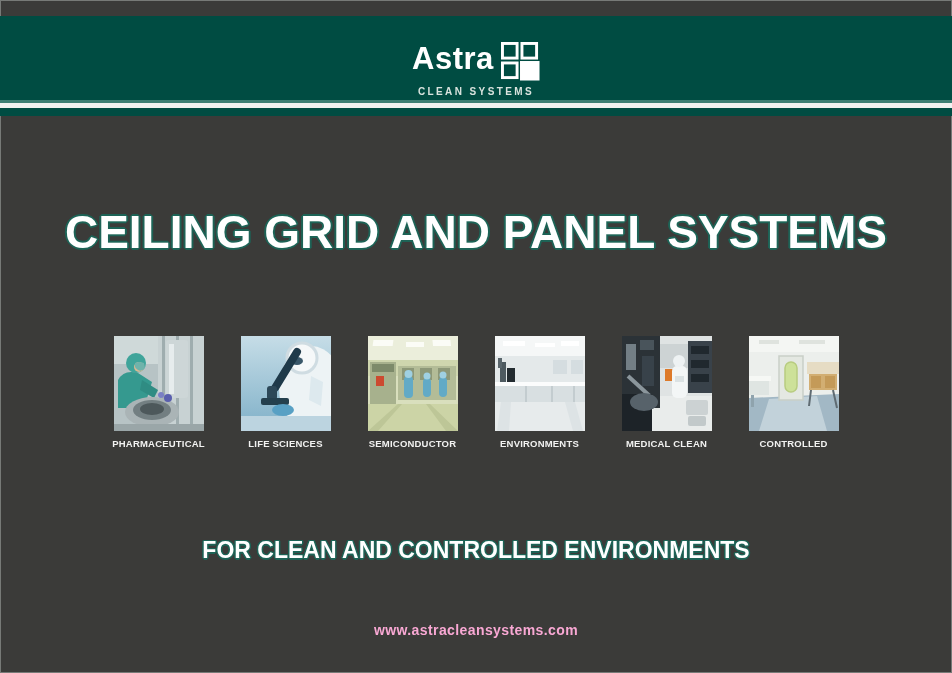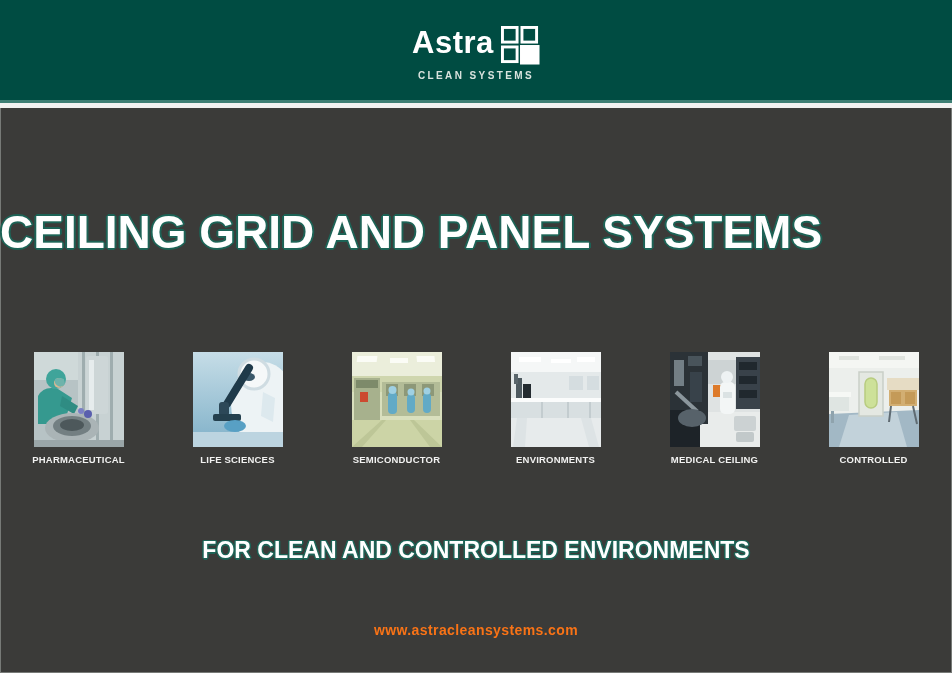--- a/index.html
+++ b/index.html
@@ -4,61 +4,61 @@
 <style>
   html,body{margin:0;padding:0;background:#222;}
   .page{
     position:relative;width:952px;height:673px;overflow:hidden;
     background:#3b3b39;
     font-family:"Liberation Sans","DejaVu Sans",sans-serif;
     box-shadow:inset 0 0 0 1px rgba(170,175,172,.55);
   }
   
   .header{
-    position:absolute;top:0;left:0;width:100%;height:100px;
+    position:absolute;top:16px;left:0;width:100%;height:100px;
     background:#004c42;
     display:flex;align-items:center;justify-content:center;
   }
   .sep-teal{position:absolute;top:100px;left:0;width:100%;height:3px;background:#3e7f74;}
   .sep-white{position:absolute;top:103px;left:0;width:100%;height:5px;background:#f2f2f1;}
   .logo{display:flex;flex-direction:column;align-items:center;margin-top:6px;}
   .logo-row{display:flex;align-items:flex-start;}
   .logo-name{
     color:#ffffff;font-size:31px;font-weight:bold;letter-spacing:.5px;line-height:36px;
   }
   .logo-mark{width:39px;height:39px;margin-left:7px;margin-top:1px;}
   .logo-tagline{
     color:#d9e3de;font-size:10px;font-weight:bold;letter-spacing:2.4px;
     margin-top:5px;align-self:center;white-space:nowrap;
   }
   
   .big-title{
-    position:absolute;top:206px;left:0;width:100%;
+    position:absolute;top:206px;left:0;width:100%;text-align:center;
     color:#ffffff;font-size:46px;font-weight:bold;line-height:52px;letter-spacing:0;
     text-shadow:
       -2px 0 0 #1d6356, 2px 0 0 #1d6356, 0 -2px 0 #1d6356, 0 2px 0 #1d6356,
       -1px -1px 0 #1d6356, 1px -1px 0 #1d6356, -1px 1px 0 #1d6356, 1px 1px 0 #1d6356;
   }
   .subtitle{
     position:absolute;top:537px;left:0;width:100%;text-align:center;
     color:#ffffff;font-size:23px;font-weight:bold;line-height:27px;
     text-shadow:
       -1.5px 0 0 #1d6356, 1.5px 0 0 #1d6356, 0 -1.5px 0 #1d6356, 0 1.5px 0 #1d6356,
       -1px -1px 0 #1d6356, 1px -1px 0 #1d6356, -1px 1px 0 #1d6356, 1px 1px 0 #1d6356;
   }
   .website{
     position:absolute;top:622px;left:0;width:100%;text-align:center;
-    color:#f97316;font-size:14px;font-weight:bold;letter-spacing:.4px;
+    color:#f9a8d4;font-size:14px;font-weight:bold;letter-spacing:.4px;
   }
   
   .sectors{
     position:absolute;top:336px;left:0;width:100%;
     display:flex;justify-content:center;gap:17px;
   }
-  .sector{width:110px;margin:16px;display:flex;flex-direction:column;align-items:center;}
+  .sector{width:110px;margin:0;display:flex;flex-direction:column;align-items:center;}
   .sector svg{width:90px;height:95px;display:block;}
   .sector figcaption{
     margin-top:7px;color:#f2f2f1;font-size:9.5px;font-weight:bold;
     letter-spacing:.2px;text-align:center;white-space:nowrap;
   }
 </style>
 </head>
 <body>
 
 <div class="page">
@@ -201,21 +201,21 @@
         <rect x="69" y="10" width="18" height="8" fill="#20282e"></rect>
           <rect x="69" y="24" width="18" height="8" fill="#20282e"></rect>
           <rect x="69" y="38" width="18" height="8" fill="#20282e"></rect>
         <rect x="43" y="33" width="9" height="12" fill="#dd7a2a"></rect>
         <rect x="50" y="30" width="15" height="32" rx="5" fill="#f3f6f6"></rect>
         <circle cx="57" cy="25" r="6" fill="#eef2f3"></circle>
         <rect x="53" y="40" width="9" height="6" fill="#dbe2e3"></rect>
         <rect x="64" y="64" width="22" height="15" rx="2" fill="#ccd2d3"></rect>
         <rect x="66" y="80" width="18" height="10" rx="2" fill="#c2c9ca"></rect>
       </svg>
-      <figcaption>MEDICAL CEILING</figcaption>
+      <figcaption>MEDICAL CLEAN</figcaption>
     </figure>
 
     <figure class="sector">
       <svg viewBox="0 0 90 95">
         <rect width="90" height="95" fill="#ecefec"></rect>
         <rect width="90" height="16" fill="#f4f6f3"></rect>
         <rect x="10" y="4" width="20" height="4" fill="#dfe3de"></rect>
           <rect x="50" y="4" width="26" height="4" fill="#dfe3de"></rect>
         <path d="M0 62 L90 58 L90 95 L0 95 Z" fill="#a2b8c5"></path>
         <path d="M20 63 L68 60 L78 95 L10 95 Z" fill="#c2d2da"></path>

